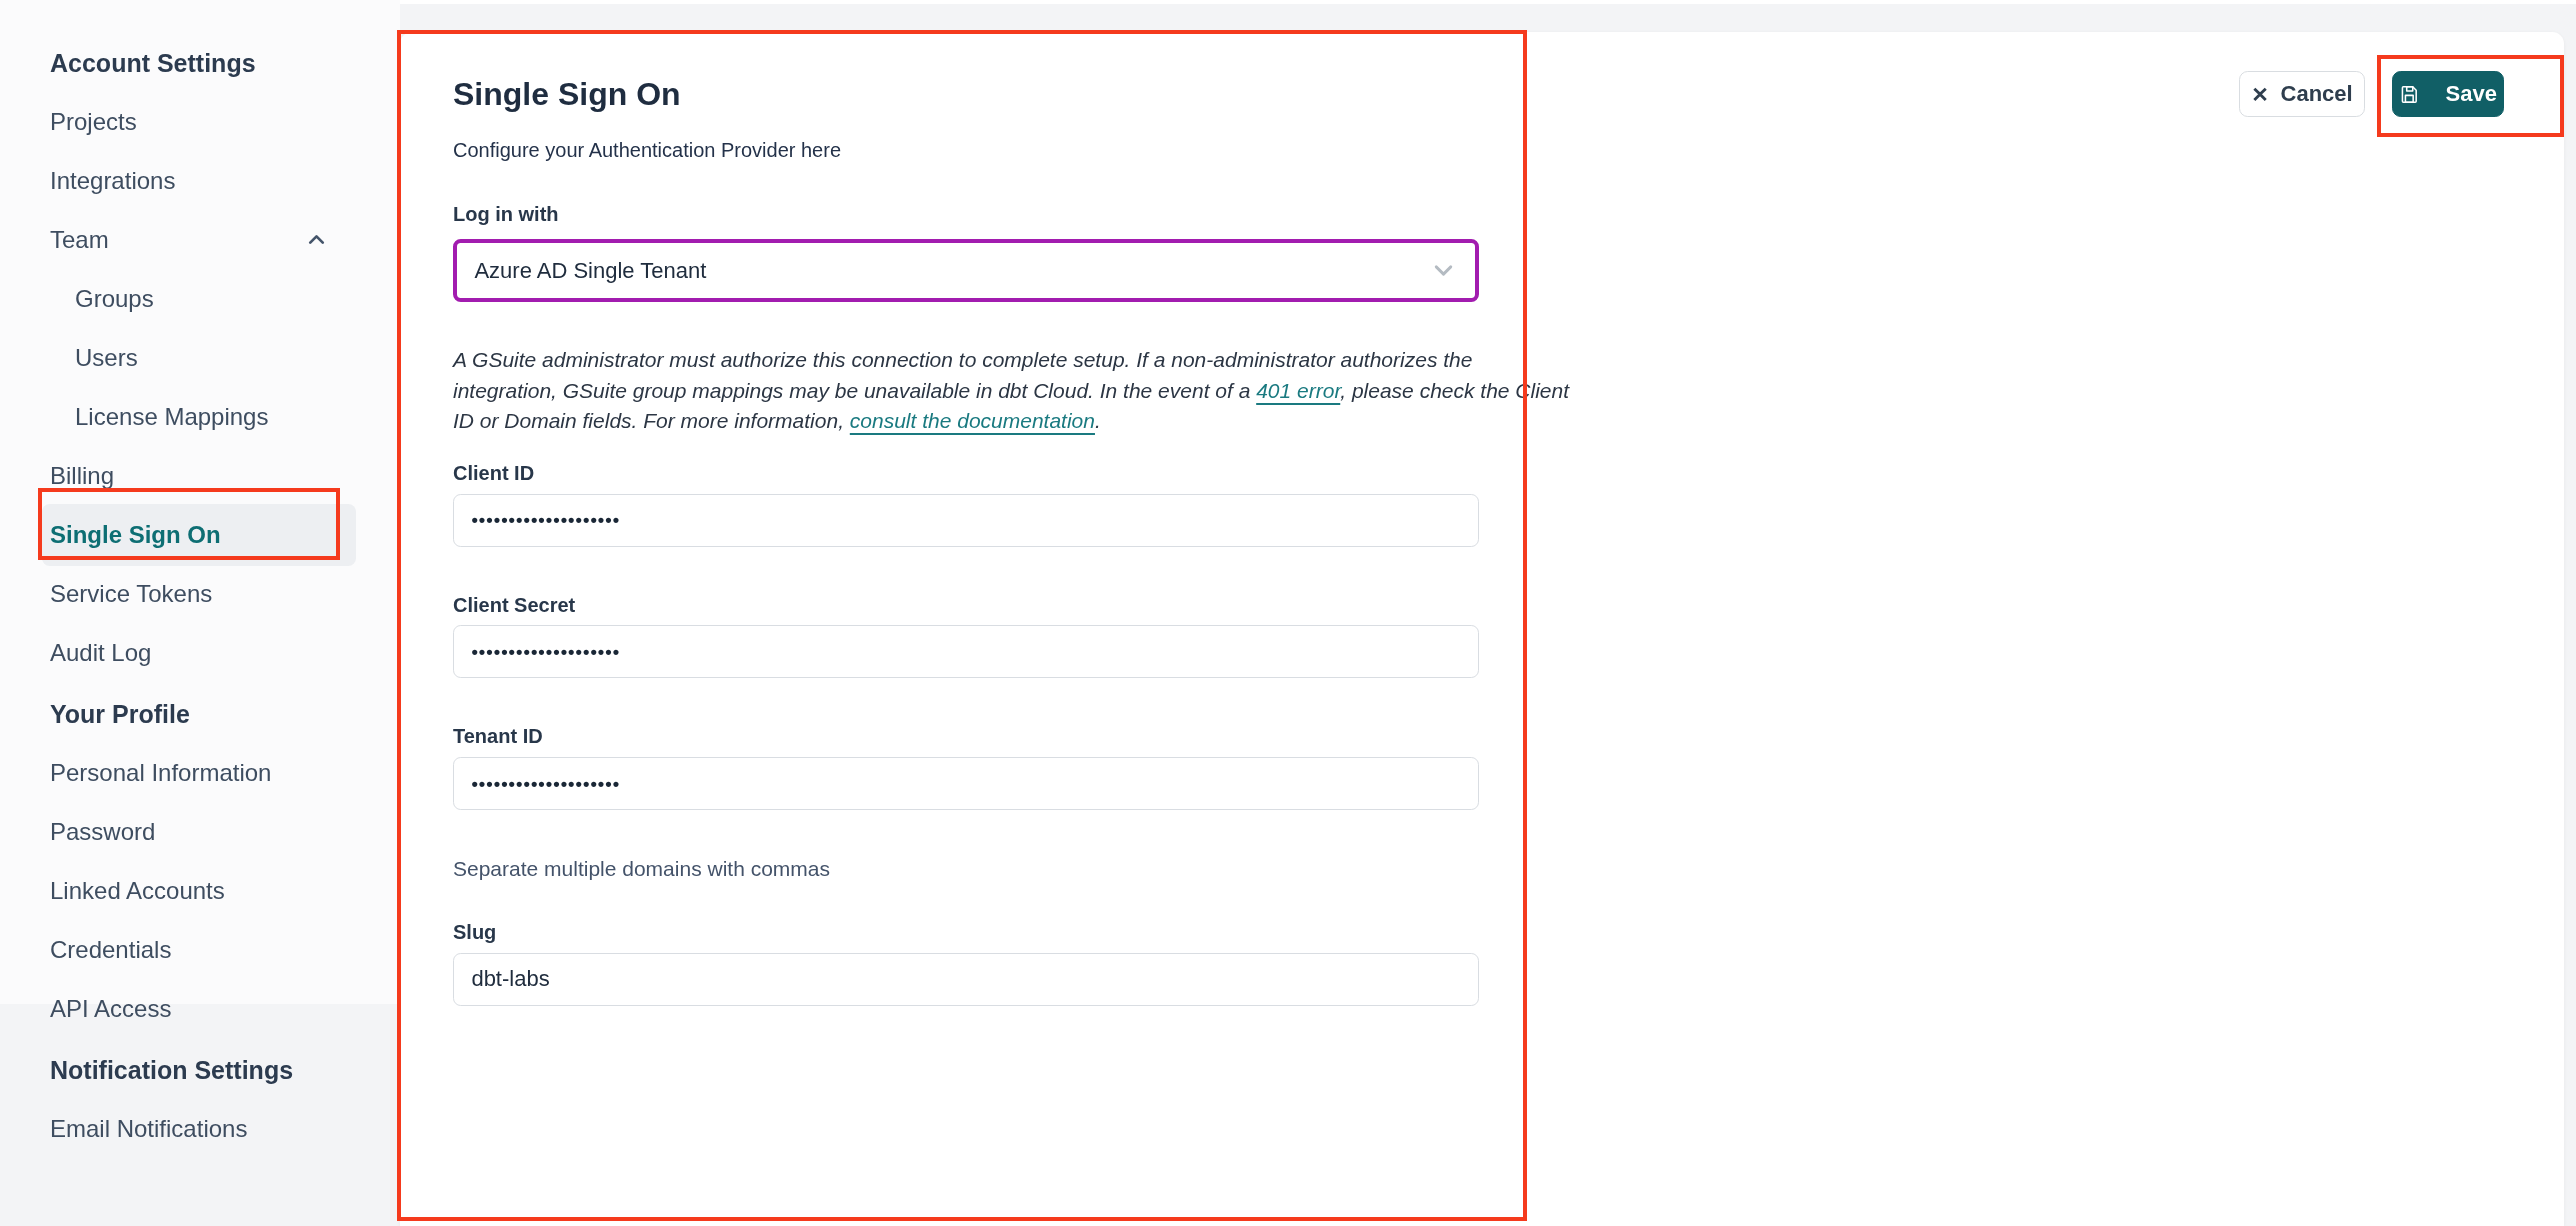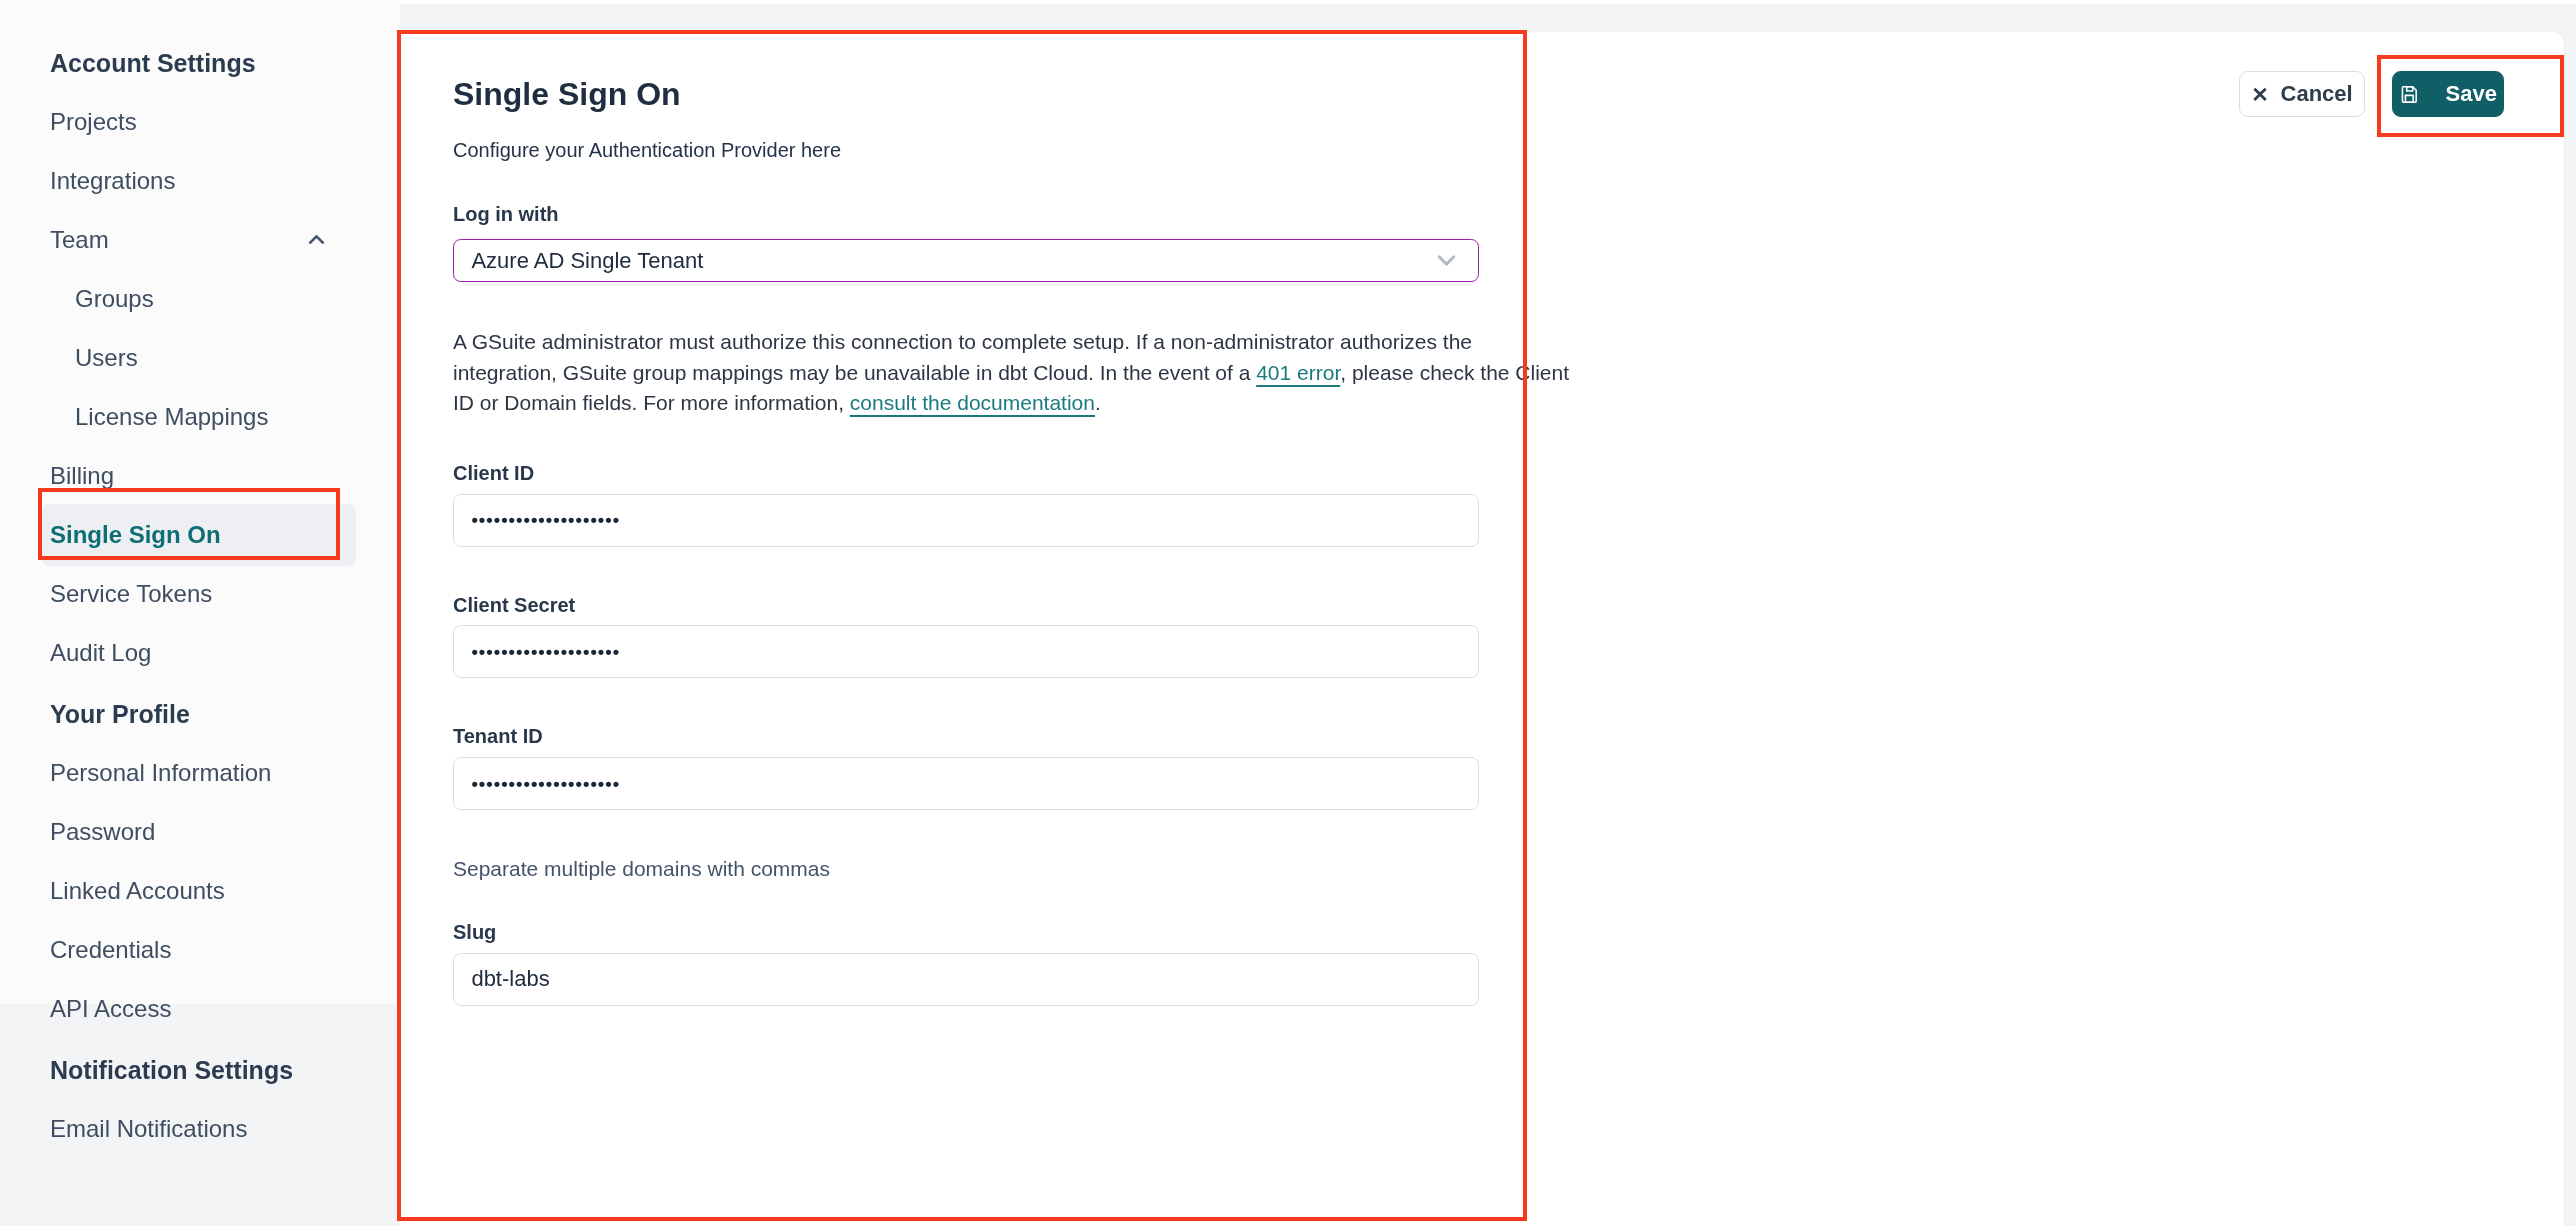--- a/index.html
+++ b/index.html
@@ -26,26 +26,26 @@
   
   #card{position:absolute;left:400px;top:32px;width:2164px;height:1194px;background:#ffffff;
         border-radius:11.6px 11.6px 0 0;box-shadow:0 1px 3.9px rgba(16,24,40,.06);}
   #content{position:absolute;left:53px;top:0;width:1036px;}
 
   #page-title{position:absolute;top:44px;left:0;font-size:32px;font-weight:700;color:#1f2d40;margin:0;}
   #page-subtitle{position:absolute;top:107px;left:0;font-size:20px;font-weight:500;color:#24324a;}
 
   .fld-label{font-size:20px;font-weight:700;color:#28374a;line-height:25px;}
   #login-label{position:absolute;top:170px;left:0;}
-  #dropdown{position:absolute;top:207px;left:0;width:1026px;height:43px;box-sizing:border-box;
-            border:1px solid #a21caf;border-radius:7.7px;background:#fff;display:flex;align-items:center;
+  #dropdown{position:absolute;top:207px;left:0;width:1026px;height:63px;box-sizing:border-box;
+            border:4px solid #a21caf;border-radius:7.7px;background:#fff;display:flex;align-items:center;
             padding:0 17.4px;font-size:22px;color:#202d3e;cursor:pointer;}
   #dropdown .chev{margin-left:auto;width:29px;height:29px;}
 
-  #note{position:absolute;top:295px;left:0;width:1085px;font-size:21px;color:#2c3644;}
+  #note{position:absolute;top:313px;left:0;width:1085px;font-size:21px;color:#2c3644;font-style:italic;}
   #note .nline{line-height:30.5px;white-space:nowrap;}
   #note a{color:#1a7a80;text-decoration:underline;text-underline-offset:4.8px;cursor:pointer;}
 
   #fields{position:absolute;top:429px;left:0;width:1026px;}
   .fblock{margin-bottom:46px;}
   .fblock .fld-label{margin-bottom:7.7px;}
   .finput{width:1026px;height:53px;box-sizing:border-box;border:1px solid #d9dde2;border-radius:7.7px;
           background:#fff;display:flex;align-items:center;padding:0 17.4px;font-size:22px;color:#202d3e;}
   .finput.masked{font-size:18.4px;font-weight:700;letter-spacing:1px;color:#1a2736;}
   .fhelper{margin-top:21px;font-size:21px;color:#44536a;line-height:25px;}

